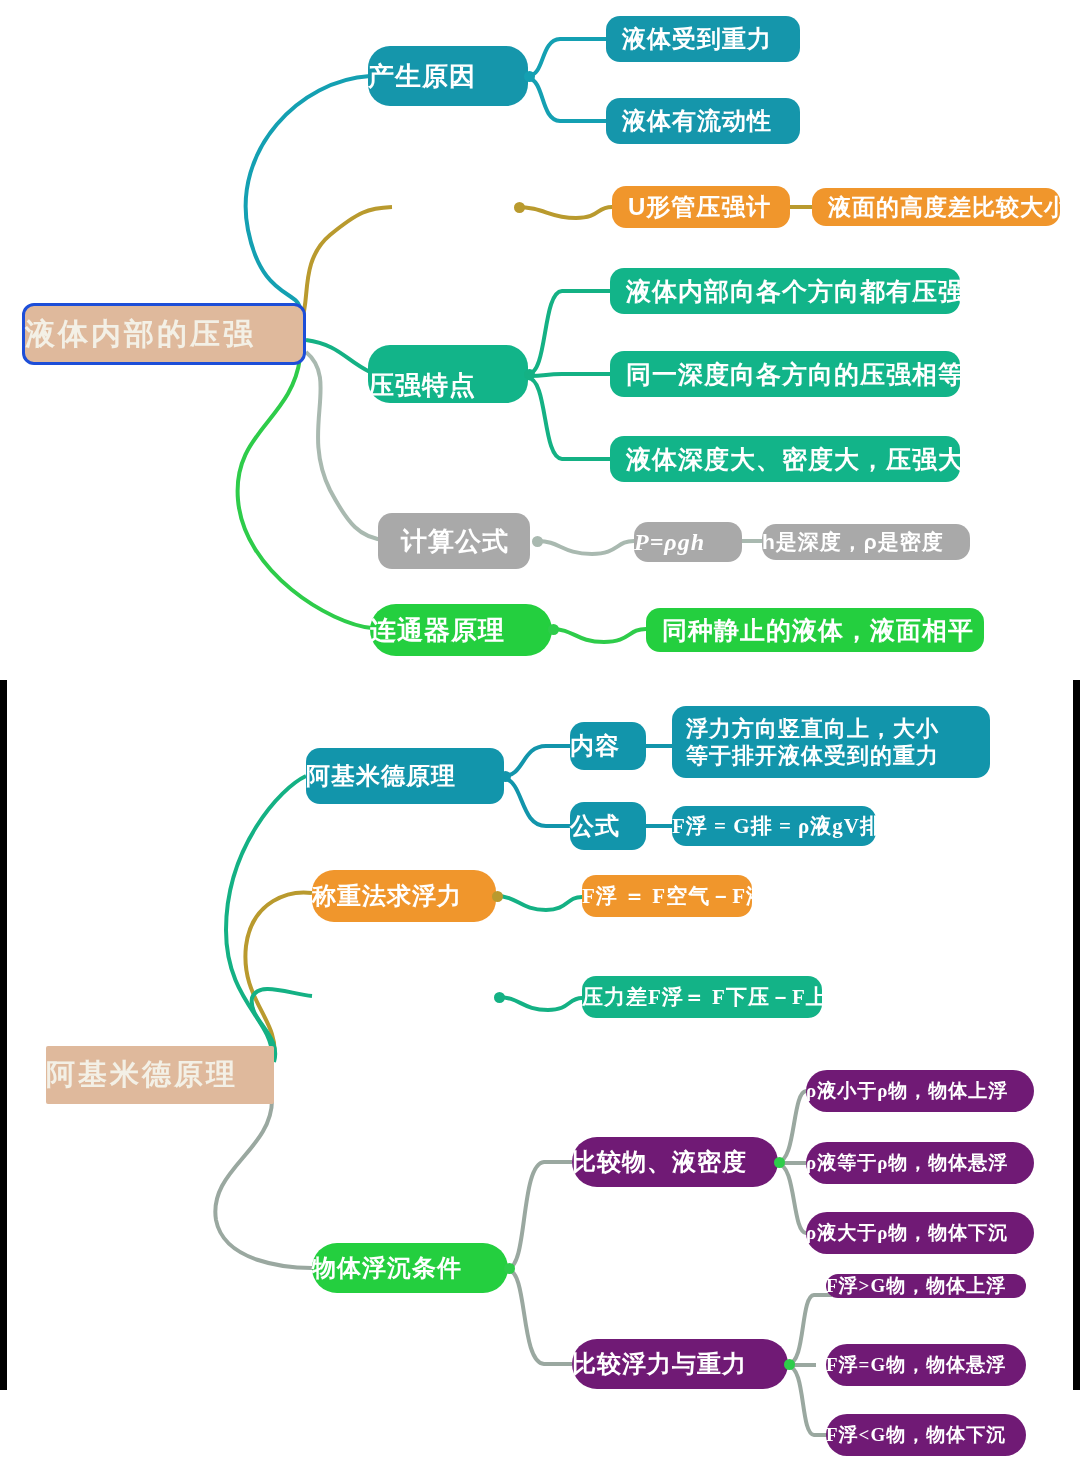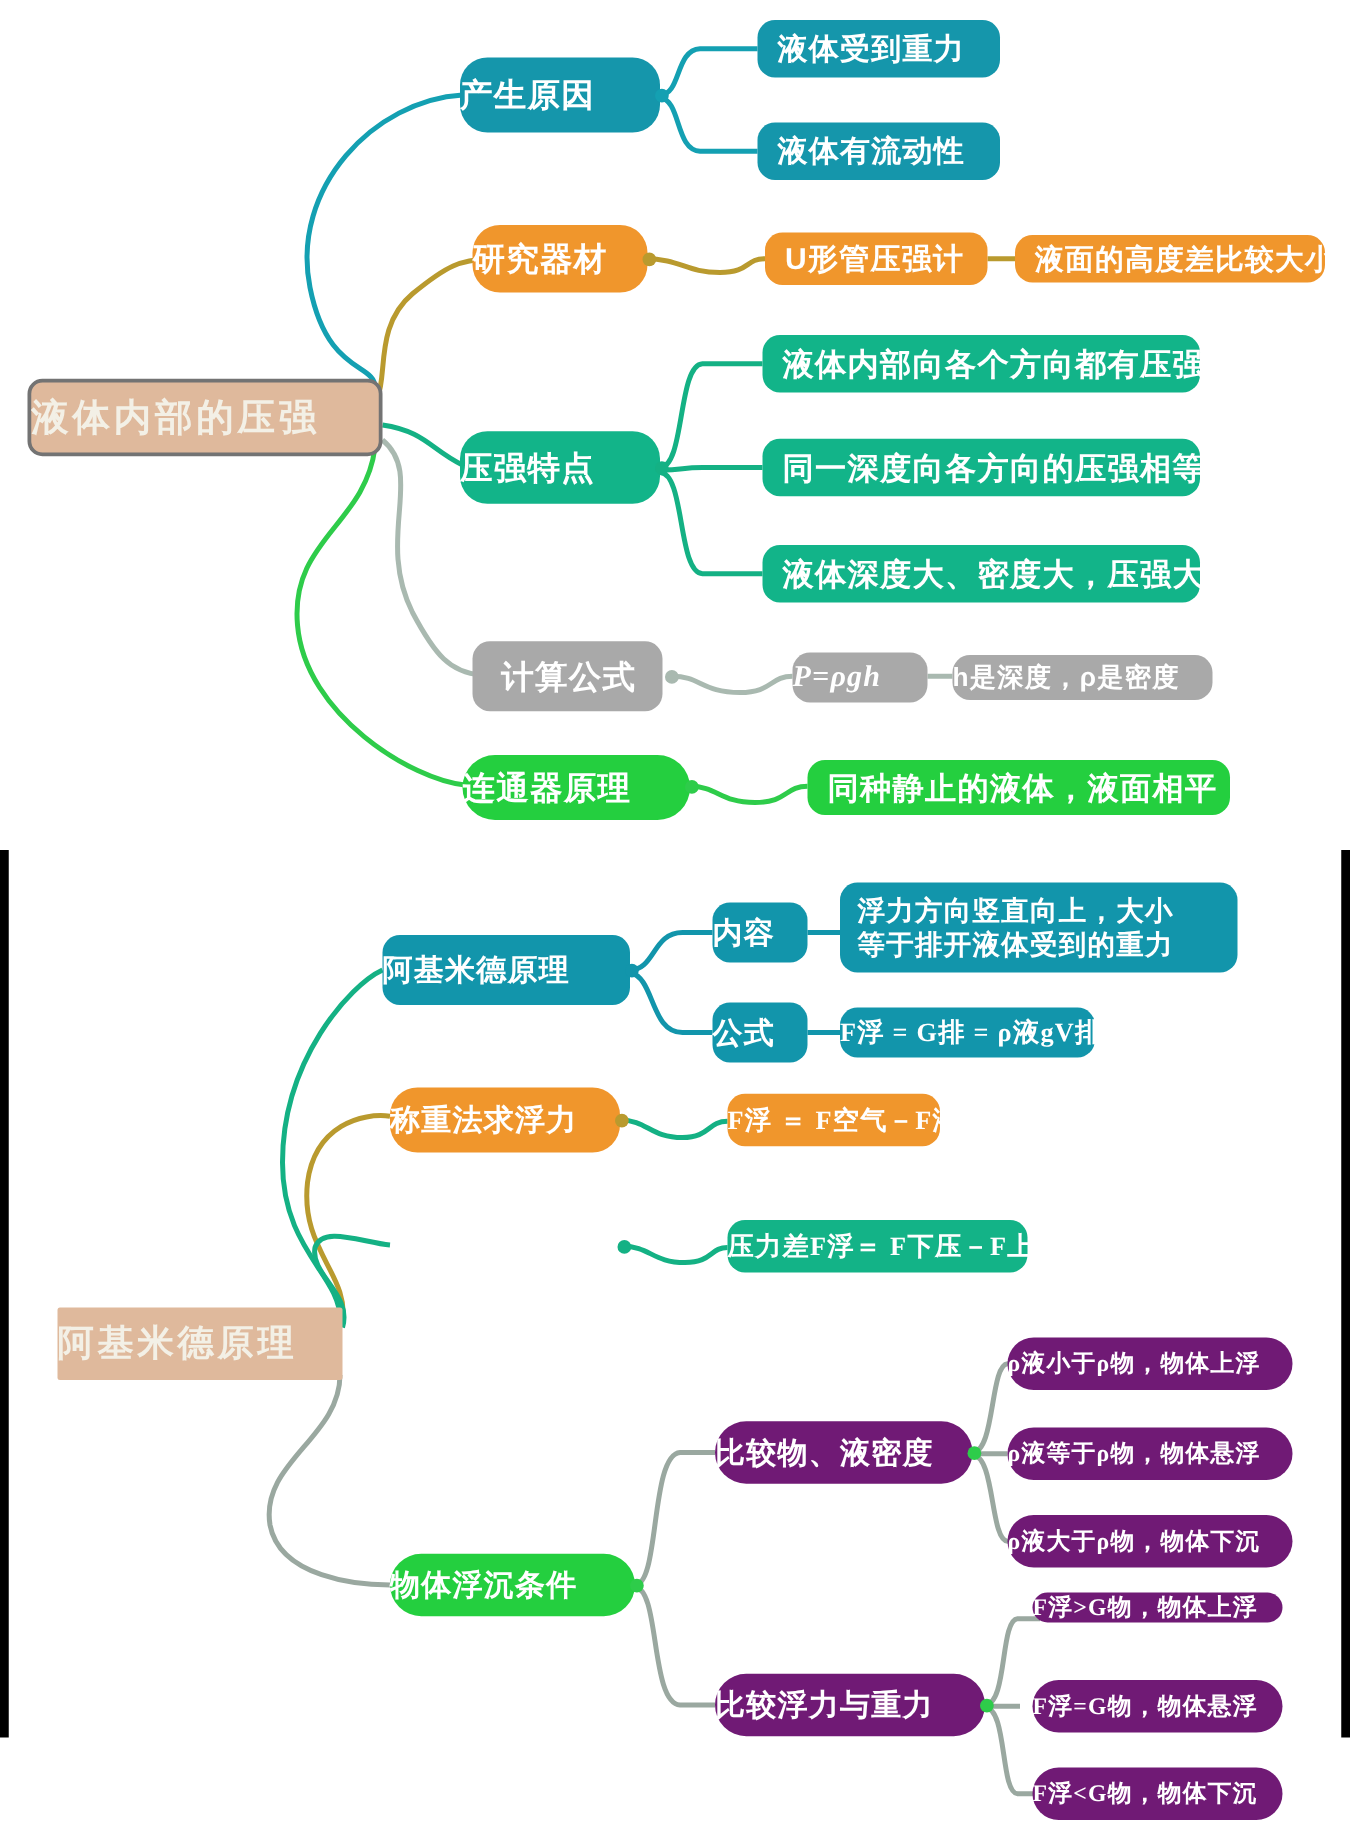--- a/index.html
+++ b/index.html
@@ -11,21 +11,21 @@
   .edge-bar{position:absolute;top:680px;width:7px;height:710px;background:#000;}
   #edge-left{left:0;}
   #edge-right{left:1073px;}
   svg.links{position:absolute;left:0;top:0;width:1080px;height:1465px;overflow:visible;pointer-events:none;}
   .node{position:absolute;box-sizing:border-box;display:flex;align-items:center;
         justify-content:flex-start;color:#fff;white-space:pre;letter-spacing:1px;}
   .node span{display:block;width:100%;font-weight:bold;}
   .rnd{border-radius:14px;}
   .rnd-lg{border-radius:22px;}
   .pill{border-radius:26px;}
-  .root1{background:#dfb99c;border:3px solid #737373;border-radius:12px;color:#f3f0e6;
+  .root1{background:#dfb99c;border:3px solid #1d4ed8;border-radius:12px;color:#f3f0e6;
          font-size:30px;justify-content:center;letter-spacing:3px;}
   .root2{background:#dfb99c;border-radius:2px;color:#f3f0e6;font-size:29px;
          justify-content:center;letter-spacing:3px;}
   .teal{background:#1596ab;}
   .teal2{background:#1295ab;}
   .orange{background:#f0962c;}
   .emerald{background:#12b489;}
   .emerald2{background:#13b387;}
   .grey{background:#a9a9a9;}
   .green{background:#24cf3f;}
@@ -123,33 +123,30 @@
   </div>
   <div class="dot" style="left:524px;top:71px;background:#14a0b2;"></div>
 
   <div class="node teal rnd fsz-24 pad-l" style="left:606px;top:16px;width:194px;height:46px;">
     <span>液体受到重力</span>
   </div>
   <div class="node teal rnd fsz-24 pad-l" style="left:606px;top:98px;width:194px;height:46px;">
     <span>液体有流动性</span>
   </div>
 
-  <div class="node orange rnd-lg fsz-26 txt-c" style="left:378px;top:180px;width:140px;height:54px;">
-    <span>研究器材</span>
-  </div>
   <div class="dot" style="left:514px;top:202px;background:#b99a2e;"></div>
 
   <div class="node orange rnd fsz-24 pad-l" style="left:612px;top:186px;width:178px;height:42px;">
     <span>U形管压强计</span>
   </div>
   <div class="node orange rnd fsz-23 pad-l" style="left:812px;top:188px;width:248px;height:38px;">
     <span>液面的高度差比较大小</span>
   </div>
 
-  <div class="node emerald rnd-lg fsz-26 txt-c" style="left:368px;top:345px;width:160px;height:58px;">
+  <div class="node emerald rnd-lg fsz-26 txt-c" style="left:368px;top:345px;width:160px;height:58px;align-items:flex-end;">
     <span>压强特点</span>
   </div>
   <div class="dot" style="left:524px;top:369px;background:#14b184;"></div>
 
   <div class="node emerald rnd fsz-25 pad-l" style="left:610px;top:268px;width:350px;height:46px;">
     <span>液体内部向各个方向都有压强</span>
   </div>
   <div class="node emerald rnd fsz-25 pad-l" style="left:610px;top:351px;width:350px;height:46px;">
     <span>同一深度向各方向的压强相等</span>
   </div>

